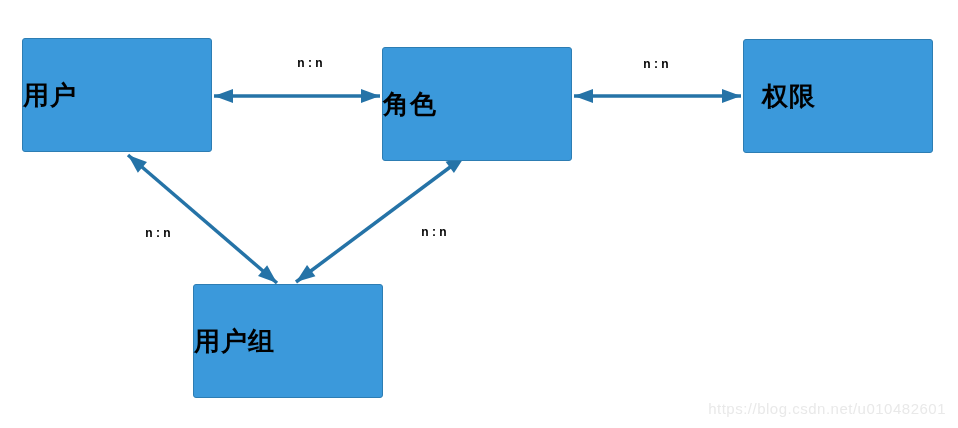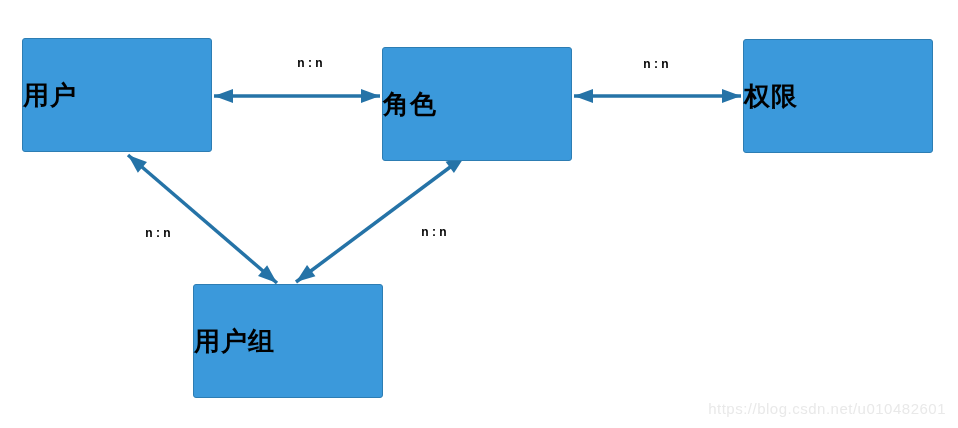--- a/index.html
+++ b/index.html
@@ -30,21 +30,21 @@
     box-sizing:border-box;
   }
   .node span{
     color:var(--label);
     font-weight:bold;
     font-size:26px;
     letter-spacing:1px;
   }
   #n-user{left:22px;top:38px;}
   #n-role{left:382px;top:40px;margin-top:7px;}
-  #n-perm{left:743px;top:39px;}
+  #n-perm{left:743px;top:39px;padding-left:18px;}
   #n-group{left:193px;top:284px;}
   .edge-label{
     position:absolute;
     transform:translate(-50%,-50%);
     color:var(--label);
     font-weight:bold;
     font-size:12px;
     white-space:nowrap;
   }
   #el-0{left:310px;top:63px;}

